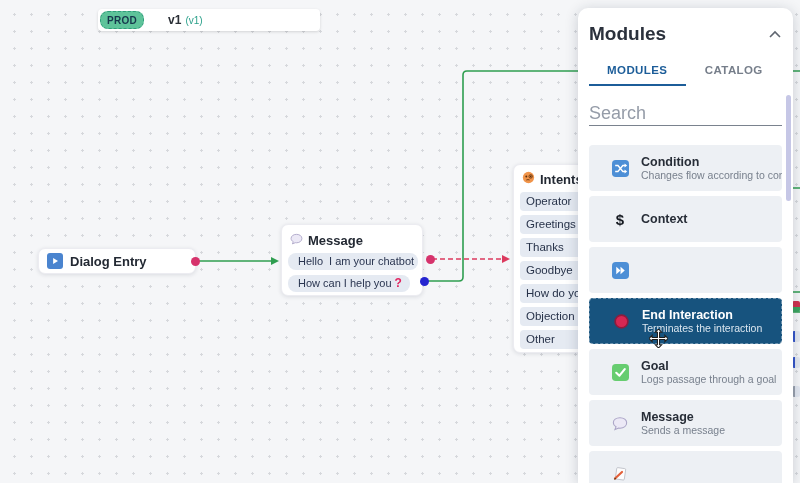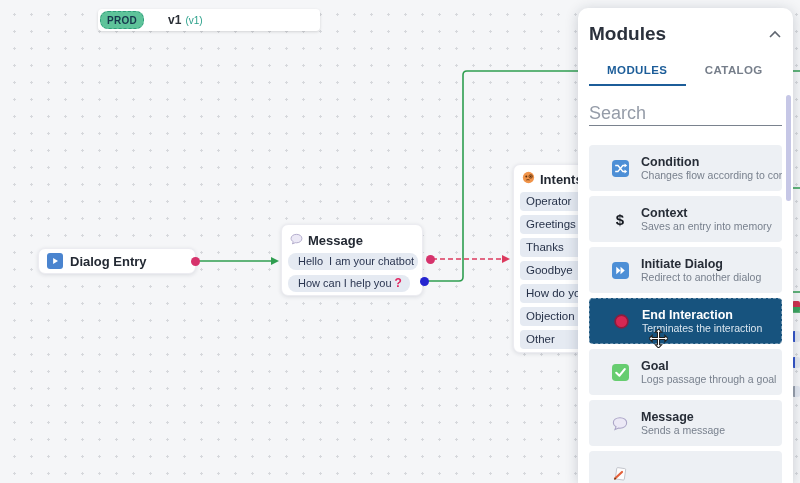--- a/index.html
+++ b/index.html
@@ -194,36 +194,31 @@
         <span class="txt">
             <span class="mod-title">Condition</span>
             <span class="mod-sub">Changes flow according to condition</span>
           </span>
       </div>
 
       <div class="mod-item">
         <span class="ic dollar">$</span>
         <span class="txt">
             <span class="mod-title">Context</span>
-            <span class="mod-sub">Saves an entry into memory</span>
           </span>
       </div>
 
       <div class="mod-item">
         <span class="ic">
           <svg width="17" height="17" viewBox="0 0 16 16">
               <rect width="16" height="16" rx="3.5" fill="#4d8fd6"></rect>
               <polygon points="4,4.5 8,8 4,11.5" fill="#fff"></polygon>
               <polygon points="8,4.5 12,8 8,11.5" fill="#fff"></polygon>
             </svg>
         </span>
-        <span class="txt">
-            <span class="mod-title">Initiate Dialog</span>
-            <span class="mod-sub">Redirect to another dialog</span>
-          </span>
       </div>
 
       <div class="mod-item selected">
         <span class="ic">
           <svg width="17" height="17" viewBox="0 0 16 16">
               <circle cx="8" cy="8" r="6" fill="#d62753" stroke="#8e1b3c" stroke-width="1.6"></circle>
             </svg>
         </span>
         <span class="txt">
             <span class="mod-title">End Interaction</span>

